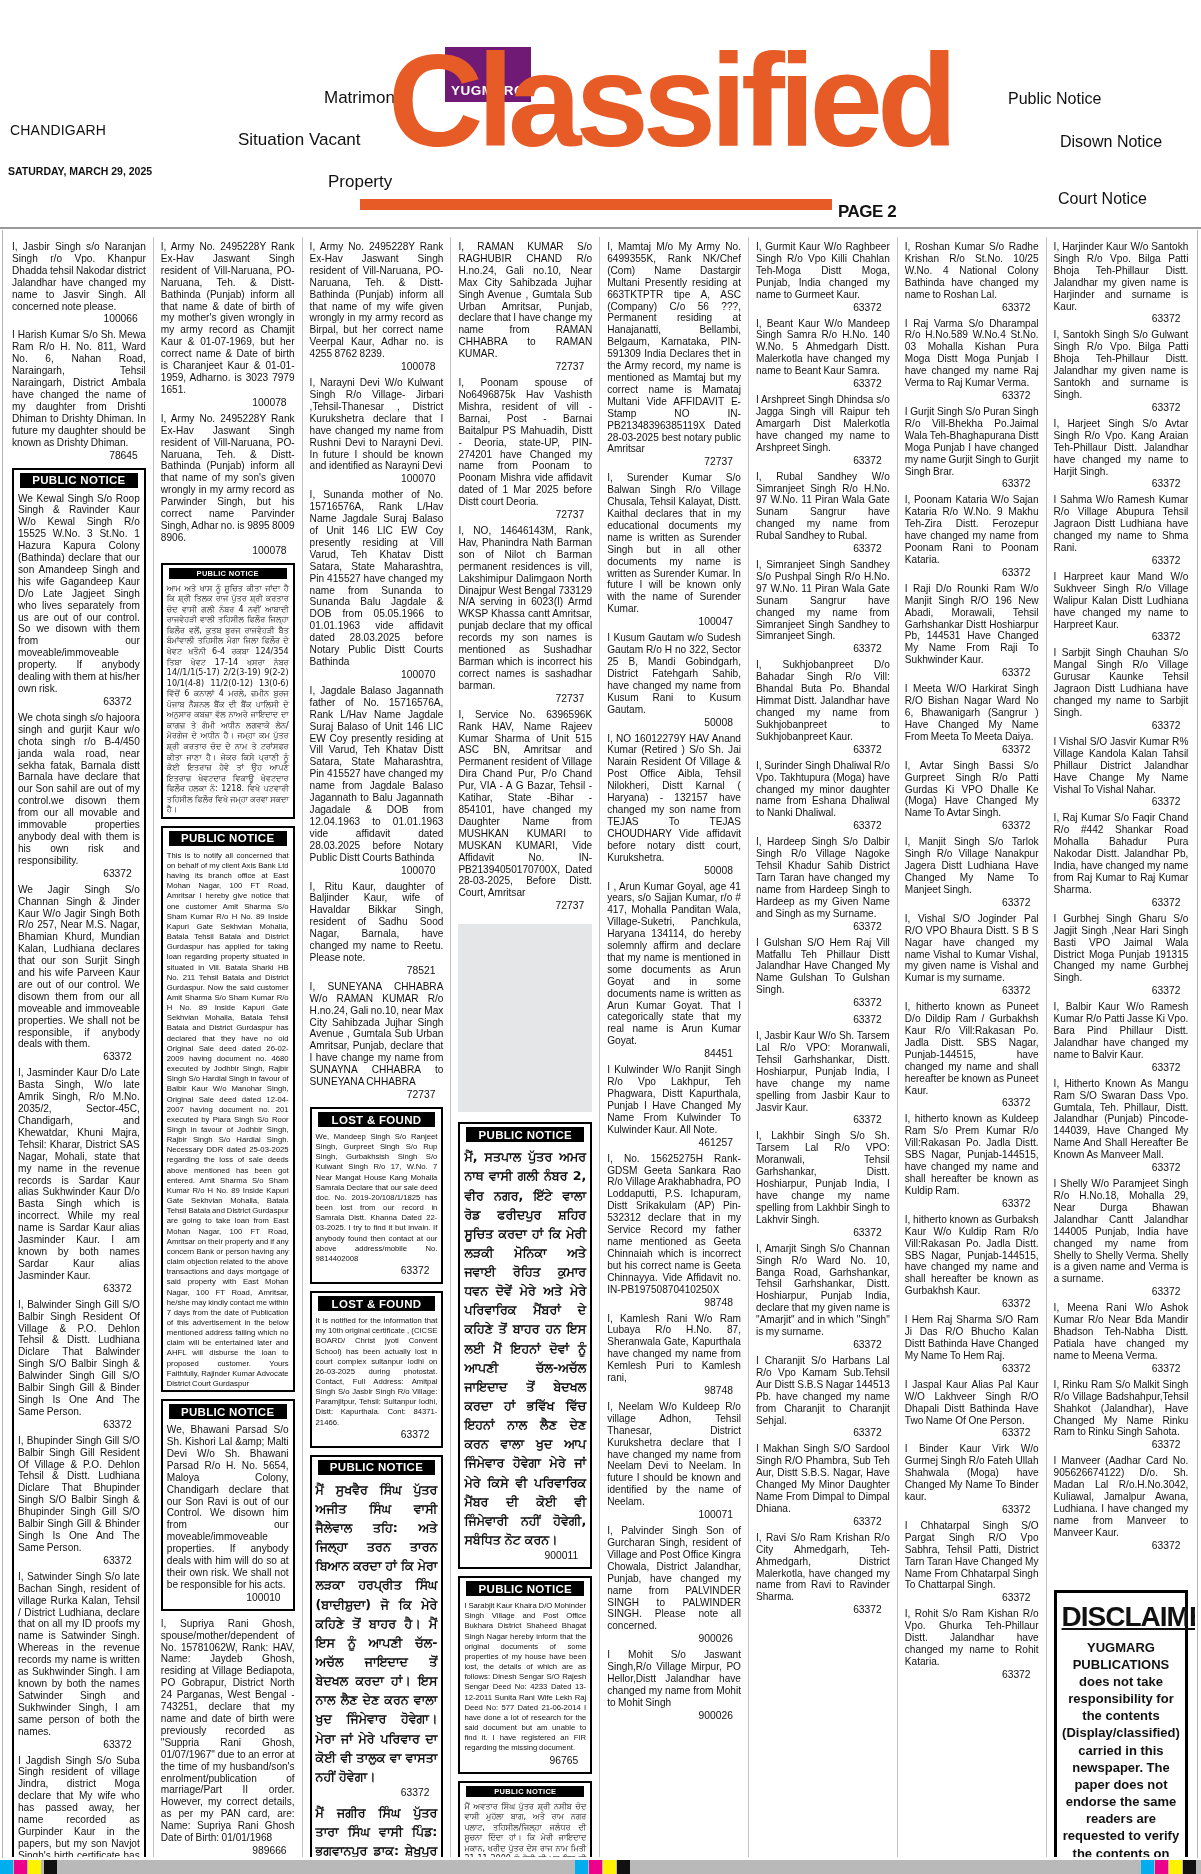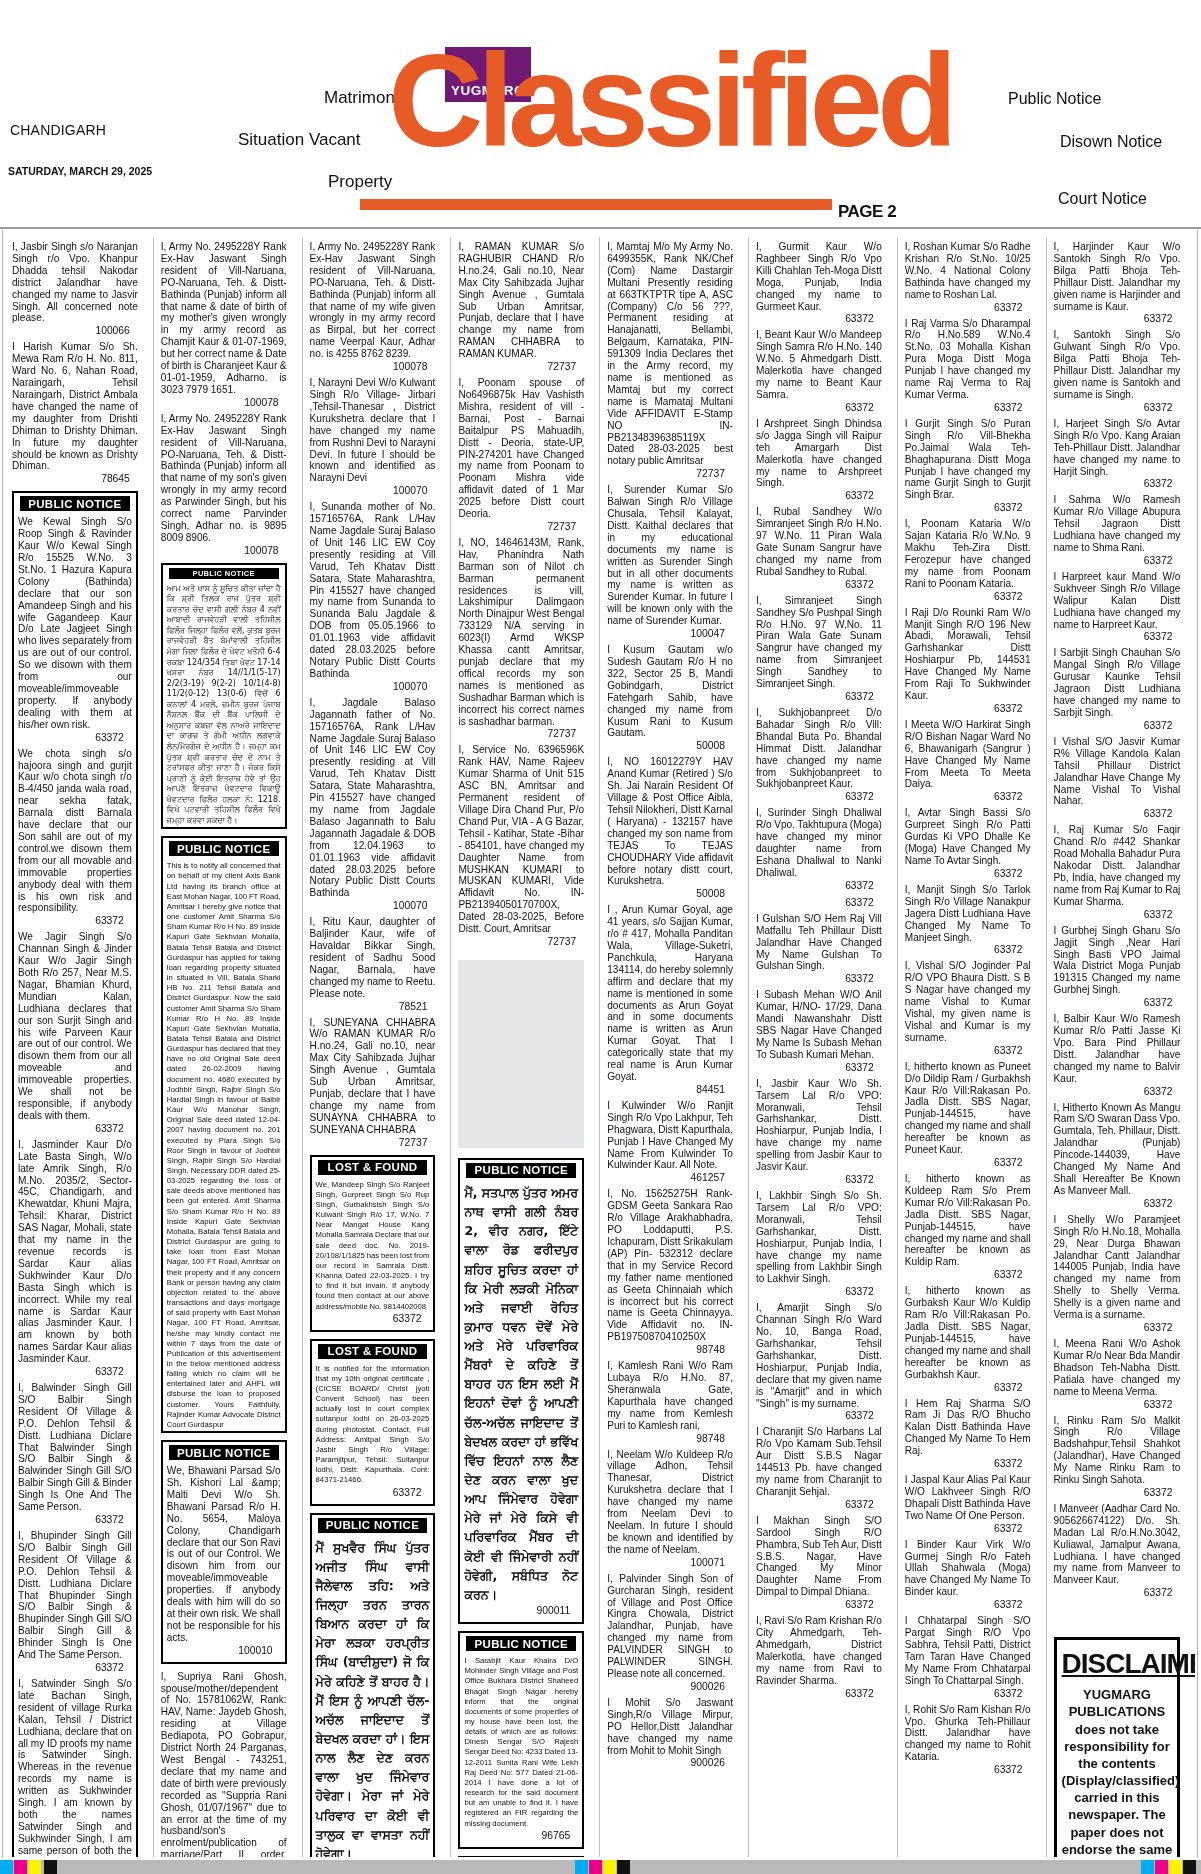--- a/index.html
+++ b/index.html
@@ -17,21 +17,21 @@
         font-size:132px;font-weight:800;letter-spacing:-6px;line-height:1.1;}
   .orange-bar{position:absolute;left:360px;top:199px;width:472px;height:11px;}
   .page-label{position:absolute;left:838px;top:202px;font-size:17px;font-weight:800;letter-spacing:-.5px;}
   .rlink{position:absolute;font-size:16px;}
   .rl1{left:1008px;top:90px;} .rl2{left:1060px;top:133px;} .rl3{left:1010px;top:190px;margin-left:48px;}
   .hdr-rule{position:absolute;left:0;top:227px;width:1201px;height:2px;background:#9a9a9a;}
   .frame-l{position:absolute;left:2px;top:230px;bottom:16px;width:1px;background:#b4b4b4;}
   .frame-r{position:absolute;right:3px;top:230px;bottom:16px;width:1px;background:#b4b4b4;}
   
   #cols{position:absolute;left:5px;top:237px;width:1191px;height:1620px;display:flex;}
-  .col{width:148.8px;box-sizing:border-box;padding:4px 15px 0 7px;border-right:1px solid #c3c3c3;
+  .col{width:148.8px;box-sizing:border-box;padding:4px 7px 0 7px;border-right:1px solid #c3c3c3;
        overflow:hidden;}
   .col:last-child{border-right:none;}
   .ad{font-size:10.1px;line-height:1.18;text-align:justify;word-spacing:-.3px;}
   .ref{font-size:10.3px;text-align:right;padding:1px 8px 5px 0;}
   .box{border:2px solid #000;margin:2px 0 7px;padding:3px 4px 1px;}
   .box-title{background:#000;color:#fff;font-weight:bold;text-align:center;font-size:11.5px;
        padding:1.5px 0;margin:0 2px 5px;letter-spacing:.3px;}
   .box-title.sm{font-size:7.5px;padding:1px 0;}
   .pa{font-family:"DejaVu Sans",sans-serif;font-weight:bold;font-size:12.6px;line-height:1.52;
       text-align:justify;}
@@ -202,24 +202,24 @@
         <div class="ad">I Arshpreet Singh Dhindsa s/o Jagga Singh vill Raipur teh Amargarh Dist Malerkotla have changed my name to Arshpreet Singh.</div>
         <div class="ref">63372</div>
         <div class="ad">I, Rubal Sandhey W/o Simranjeet Singh R/o H.No. 97 W.No. 11 Piran Wala Gate Sunam Sangrur have changed my name from Rubal Sandhey to Rubal.</div>
         <div class="ref">63372</div>
         <div class="ad">I, Simranjeet Singh Sandhey S/o Pushpal Singh R/o H.No. 97 W.No. 11 Piran Wala Gate Sunam Sangrur have changed my name from Simranjeet Singh Sandhey to Simranjeet Singh.</div>
         <div class="ref">63372</div>
         <div class="ad">I, Sukhjobanpreet D/o Bahadar Singh R/o Vill: Bhandal Buta Po. Bhandal Himmat Distt. Jalandhar have changed my name from Sukhjobanpreet to Sukhjobanpreet Kaur.</div>
         <div class="ref">63372</div>
         <div class="ad">I, Surinder Singh Dhaliwal R/o Vpo. Takhtupura (Moga) have changed my minor daughter name from Eshana Dhaliwal to Nanki Dhaliwal.</div>
         <div class="ref">63372</div>
+        <div class="ad">I, Hardeep Singh S/o Dalbir Singh R/o Village Nagoke Tehsil Khadur Sahib District Tarn Taran have changed my name from Hardeep Singh to Hardeep as my Given Name and Singh as my Surname.</div>
         <div class="ref">63372</div>
         <div class="ad">I Gulshan S/O Hem Raj Vill Matfallu Teh Phillaur Distt Jalandhar Have Changed My Name Gulshan To Gulshan Singh.</div>
         <div class="ref">63372</div>
-        <div class="ad">I Subash Mehan W/O Anil Kumar, H/NO- 17/29, Dana Mandi Nawanshahr Distt SBS Nagar Have Changed My Name Is Subash Mehan To Subash Kumari Mehan.</div>
         <div class="ref">63372</div>
         <div class="ad">I, Jasbir Kaur W/o Sh. Tarsem Lal R/o VPO: Moranwali, Tehsil Garhshankar, Distt. Hoshiarpur, Punjab India, I have change my name spelling from Jasbir Kaur to Jasvir Kaur.</div>
         <div class="ref">63372</div>
         <div class="ad">I, Lakhbir Singh S/o Sh. Tarsem Lal R/o VPO: Moranwali, Tehsil Garhshankar, Distt. Hoshiarpur, Punjab India, I have change my name spelling from Lakhbir Singh to Lakhvir Singh.</div>
         <div class="ref">63372</div>
         <div class="ad">I, Amarjit Singh S/o Channan Singh R/o Ward No. 10, Banga Road, Garhshankar, Tehsil Garhshankar, Distt. Hoshiarpur, Punjab India, declare that my given name is "Amarjit" and in which "Singh" is my surname.</div>
         <div class="ref">63372</div>
         <div class="ad">I Charanjit S/o Harbans Lal R/o Vpo Kamam Sub.Tehsil Aur Distt S.B.S Nagar 144513 Pb. have changed my name from Charanjit to Charanjit Sehjal.</div>
         <div class="ref">63372</div>
         <div class="ad">I Makhan Singh S/O Sardool Singh R/O Phambra, Sub Teh Aur, Distt S.B.S. Nagar, Have Changed My Minor Daughter Name From Dimpal to Dimpal Dhiana.</div>

